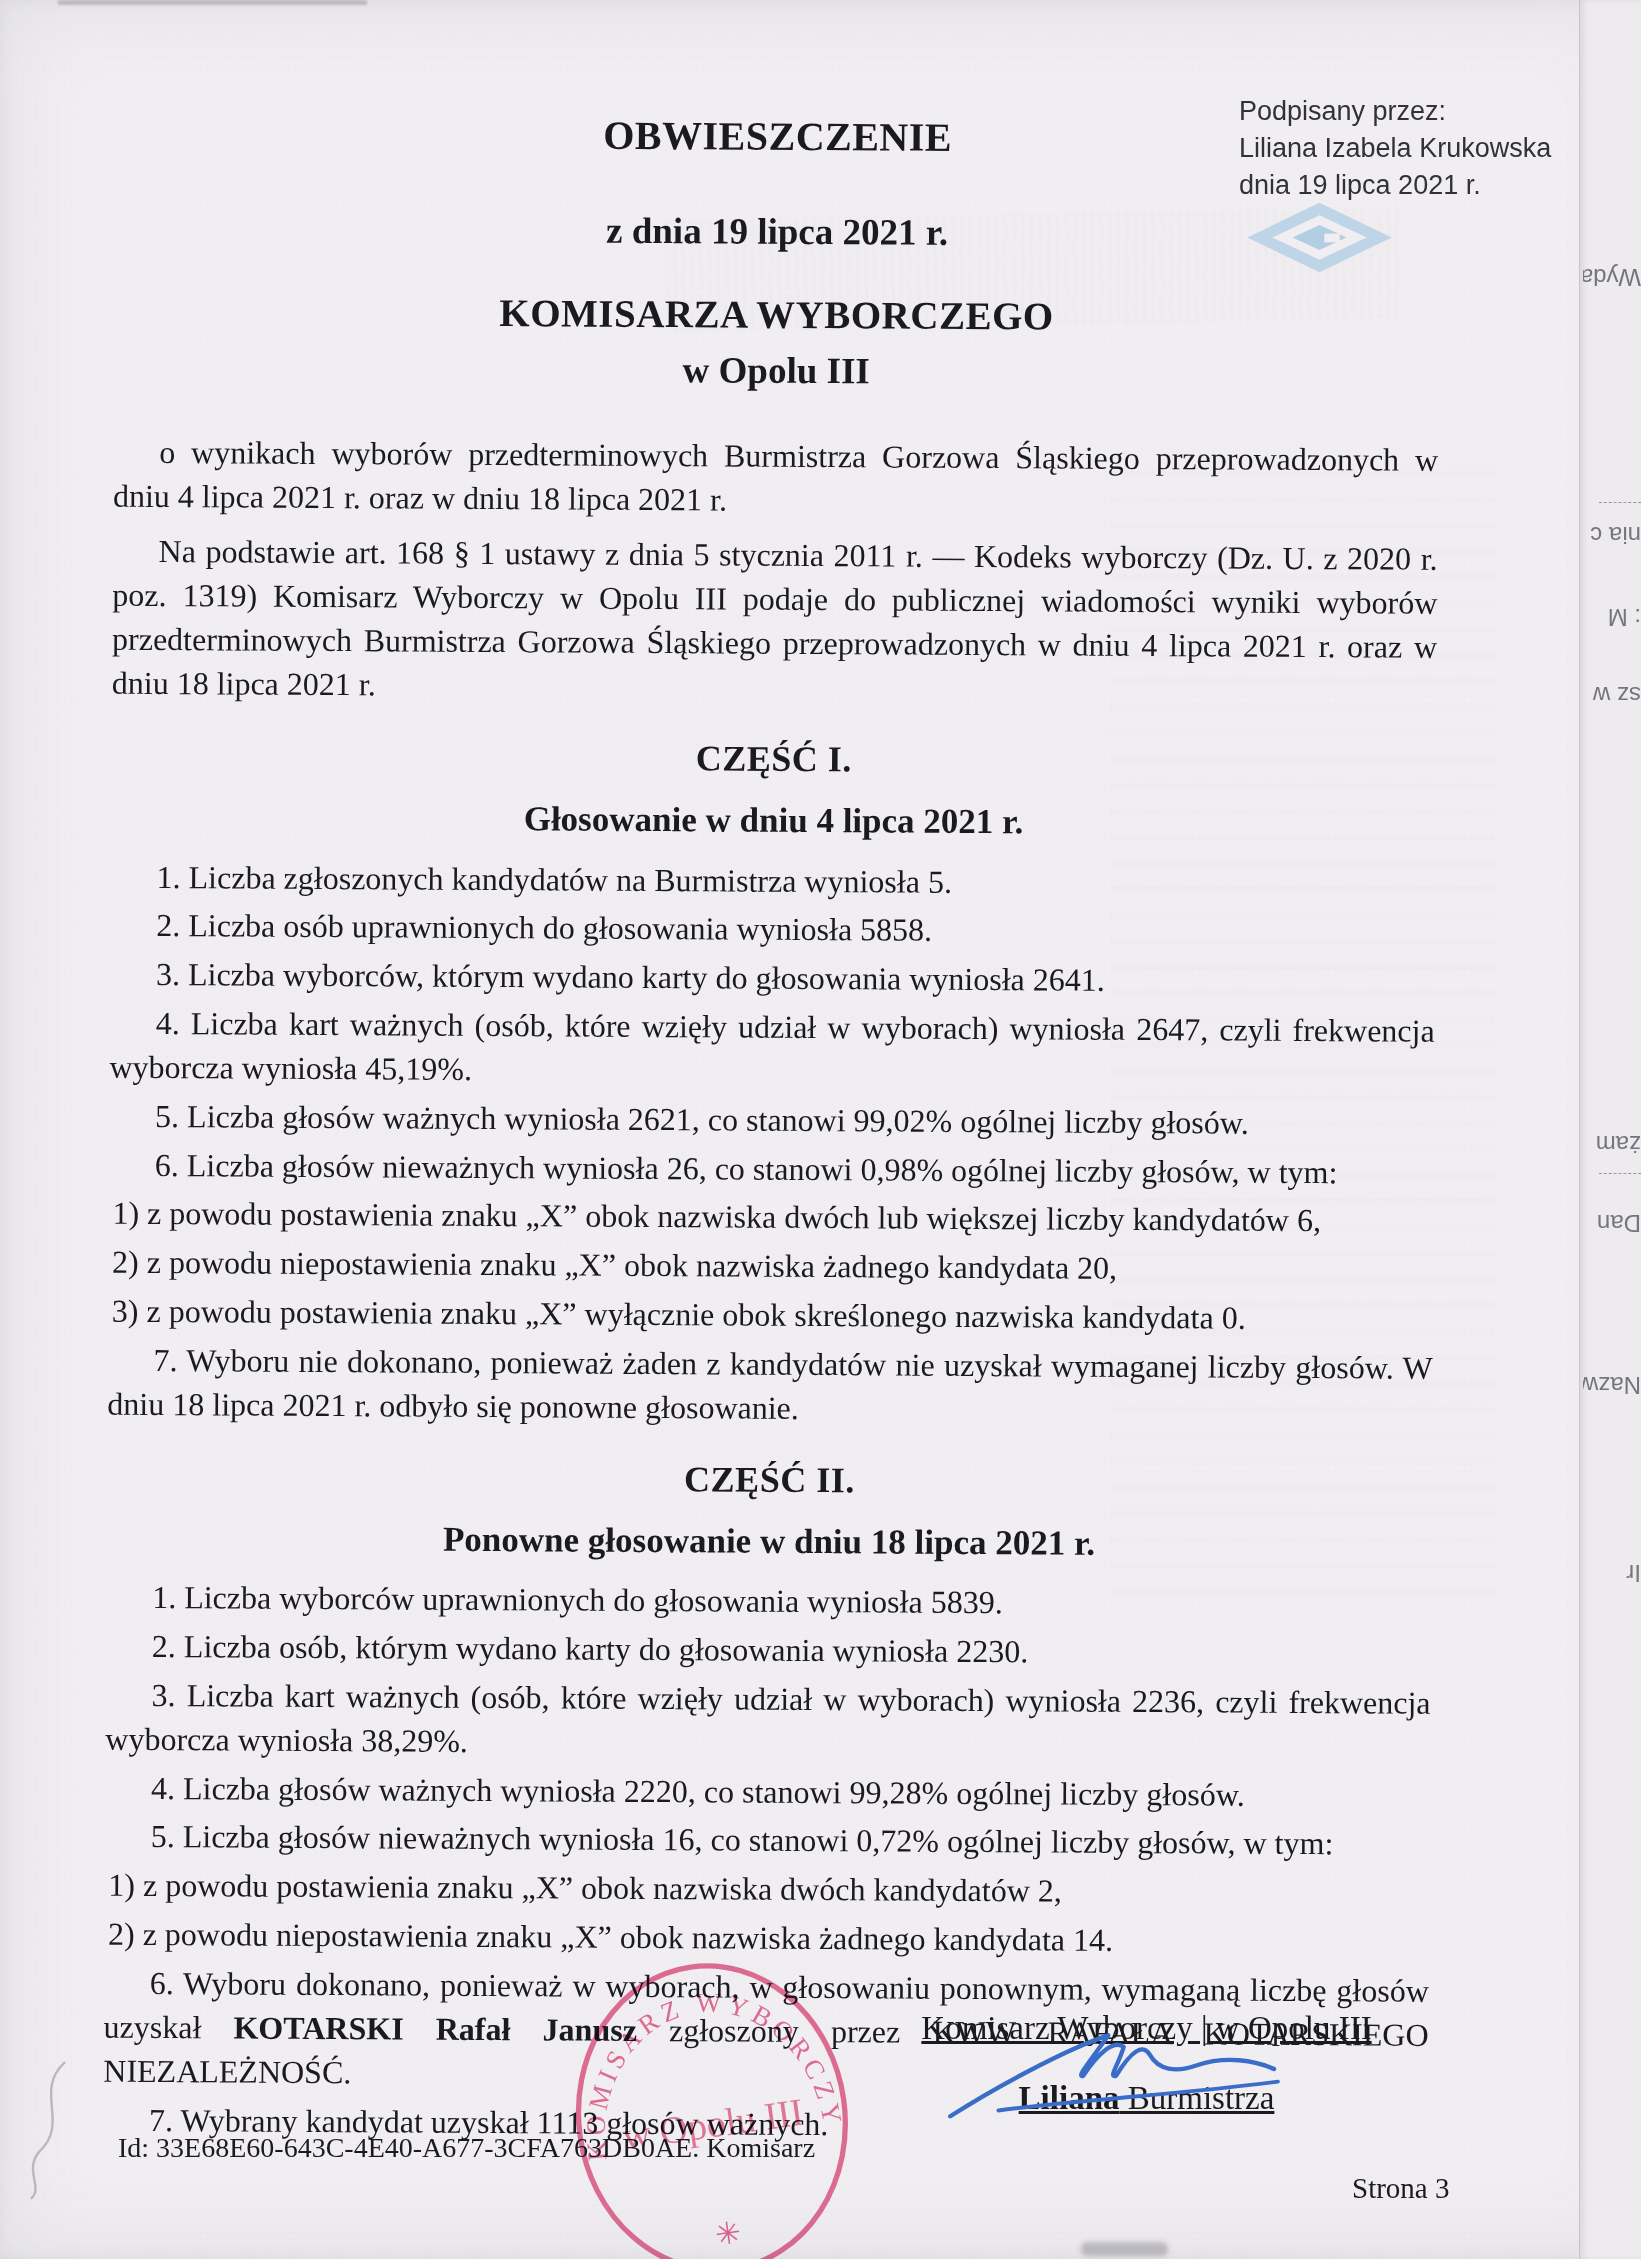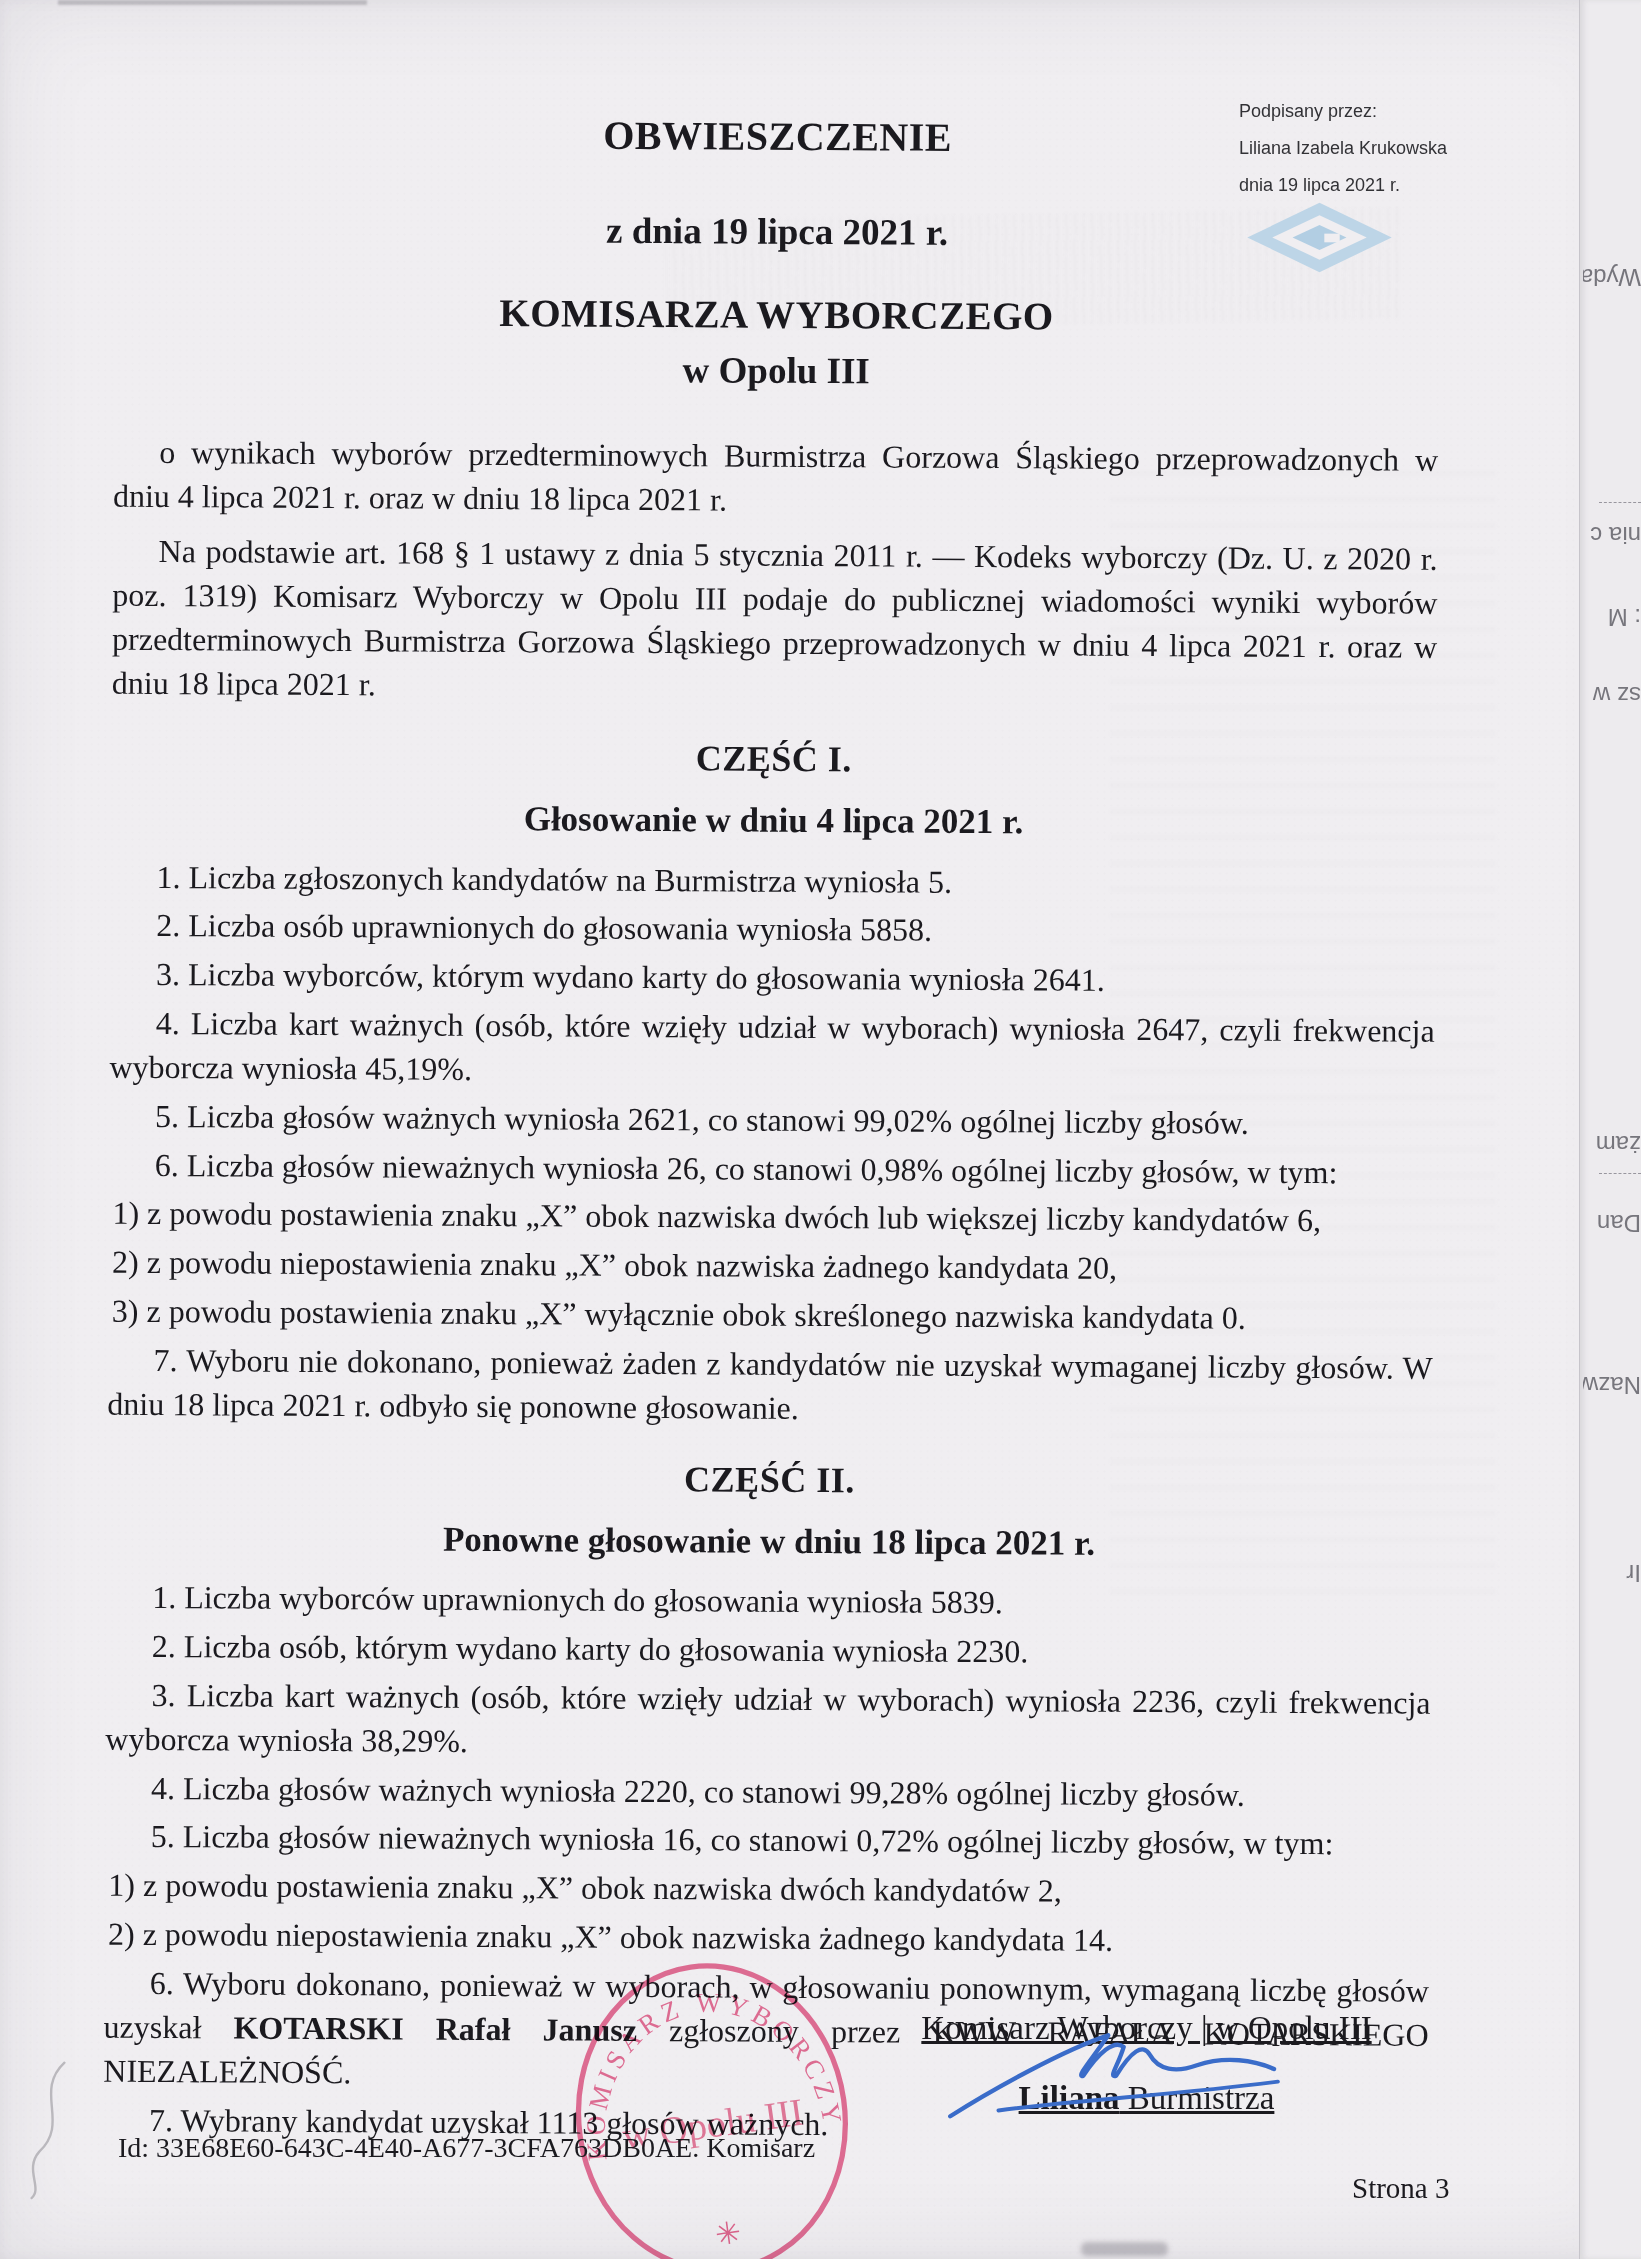--- a/index.html
+++ b/index.html
@@ -30,21 +30,21 @@
   .para.first{margin-top:42px;}
   .para.second{margin-top:11.6px;}
   .part-h{font-size:36px;font-weight:bold;text-align:center;margin:29px 0 0 0;letter-spacing:0.5px;}
   .part-sub{font-size:35px;font-weight:bold;text-align:center;margin:21px 0 17.4px 0;}
   .item{font-size:32px;line-height:44px;margin:4.8px 0;text-align:justify;text-indent:46px;}
   .subitem{text-indent:3.9px;}
   .item b{font-weight:bold;}
   
   .digisign{
     position:absolute;left:1239px;top:93px;width:319px;
-    font-family:"Liberation Sans", sans-serif;font-size:18px;line-height:37px;color:#323236;
+    font-family:"Liberation Sans", sans-serif;font-size:27px;line-height:37px;color:#323236;
   }
   .szafir{position:absolute;left:1247px;top:199px;width:145px;height:77px;}
   
   .stamp{
     position:absolute;left:564px;top:1948px;width:295px;height:334px;
     transform:rotate(-8deg);mix-blend-mode:multiply;opacity:.93;
   }
   
   .signblock{position:absolute;left:915px;top:2010px;width:463px;text-decoration:underline;}
   .sign-title{font-size:33px;text-align:center;margin:0;}

